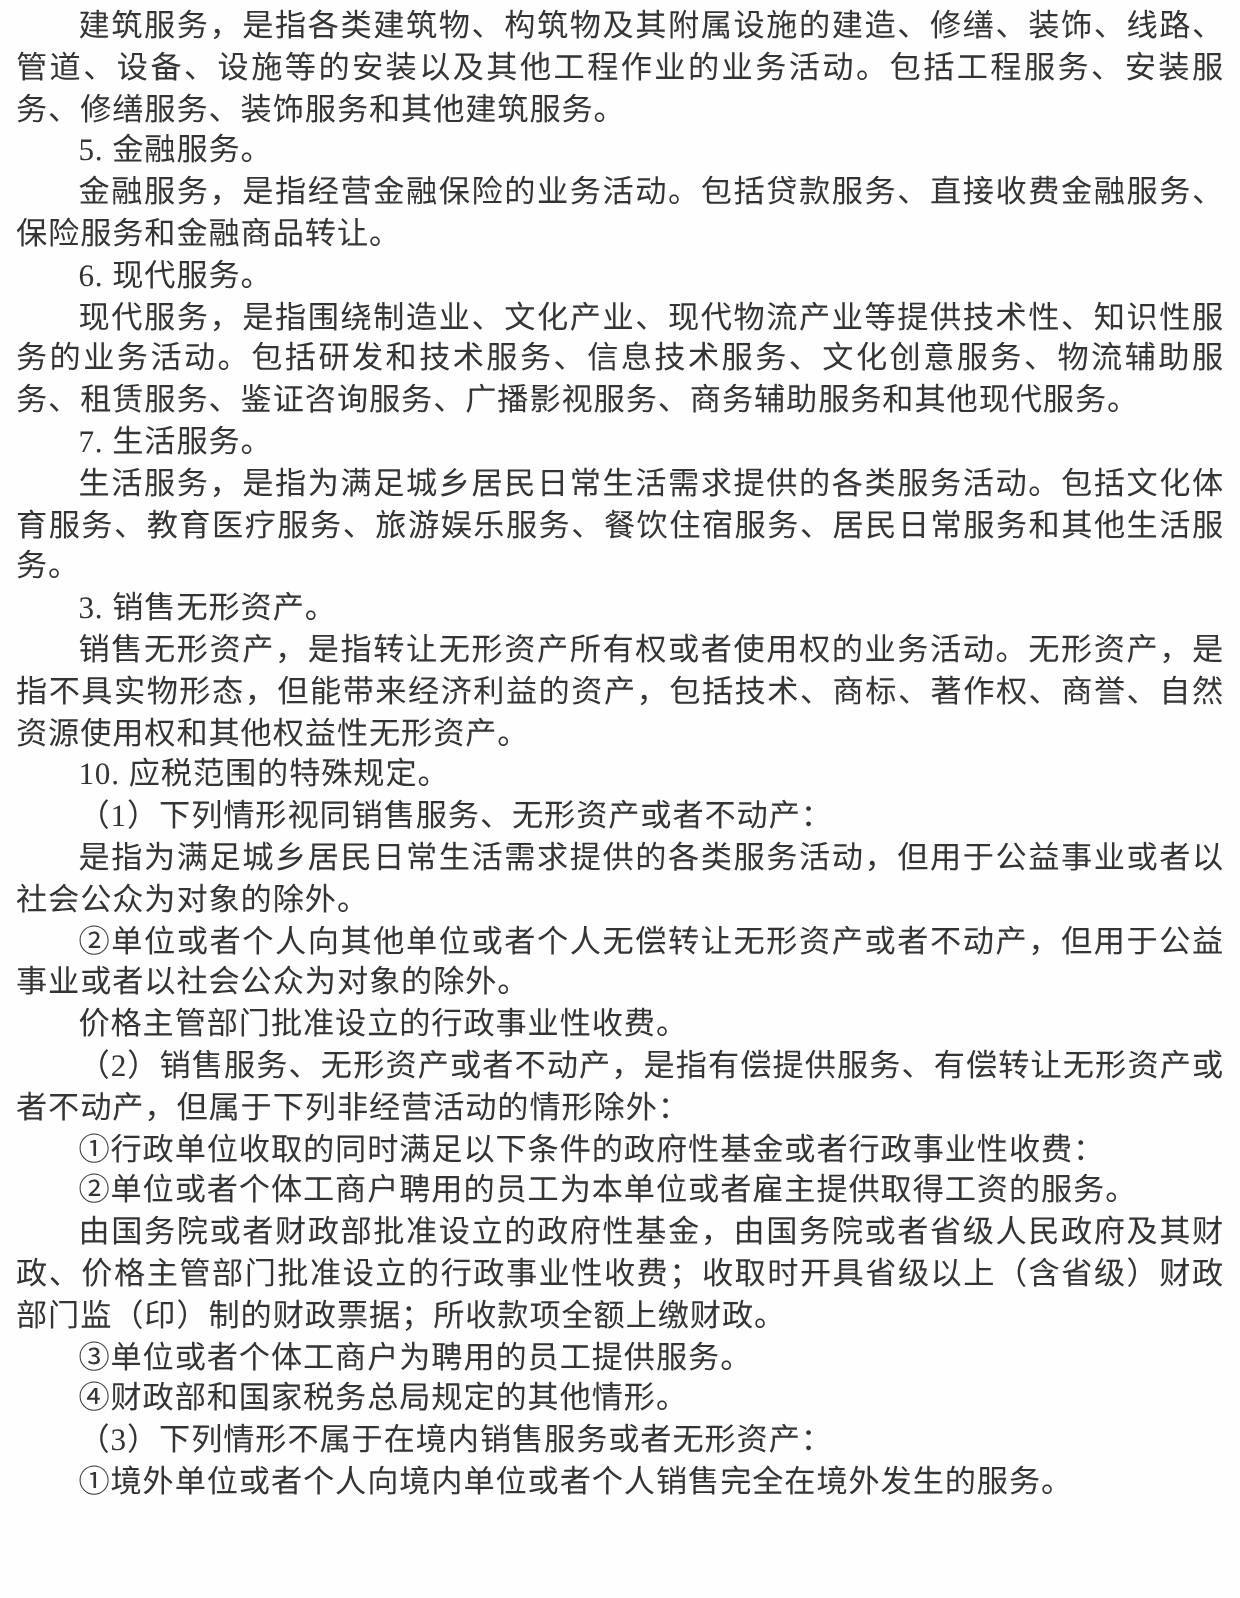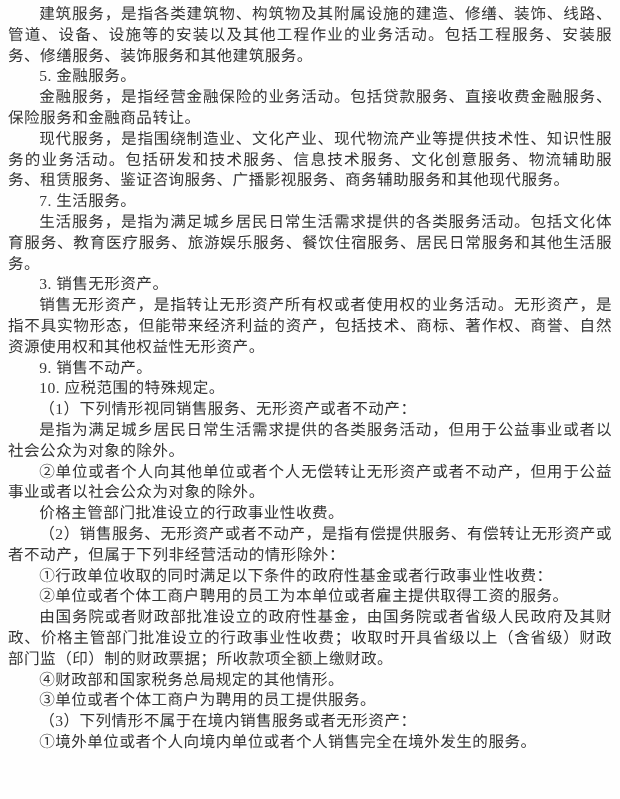--- a/index.html
+++ b/index.html
@@ -28,32 +28,32 @@
     word-break: break-all;
   }
 </style>
 </head>
 <body>
 
 <div class="page">
   <p>建筑服务，是指各类建筑物、构筑物及其附属设施的建造、修缮、装饰、线路、管道、设备、设施等的安装以及其他工程作业的业务活动。包括工程服务、安装服务、修缮服务、装饰服务和其他建筑服务。</p>
   <p>5. 金融服务。</p>
   <p>金融服务，是指经营金融保险的业务活动。包括贷款服务、直接收费金融服务、保险服务和金融商品转让。</p>
+  <p>6. 现代服务。</p>
   <p>现代服务，是指围绕制造业、文化产业、现代物流产业等提供技术性、知识性服务的业务活动。包括研发和技术服务、信息技术服务、文化创意服务、物流辅助服务、租赁服务、鉴证咨询服务、广播影视服务、商务辅助服务和其他现代服务。</p>
   <p>7. 生活服务。</p>
   <p>生活服务，是指为满足城乡居民日常生活需求提供的各类服务活动。包括文化体育服务、教育医疗服务、旅游娱乐服务、餐饮住宿服务、居民日常服务和其他生活服务。</p>
   <p>3. 销售无形资产。</p>
   <p>销售无形资产，是指转让无形资产所有权或者使用权的业务活动。无形资产，是指不具实物形态，但能带来经济利益的资产，包括技术、商标、著作权、商誉、自然资源使用权和其他权益性无形资产。</p>
-  <p>9. 销售不动产。</p>
   <p>10. 应税范围的特殊规定。</p>
   <p>（1）下列情形视同销售服务、无形资产或者不动产：</p>
   <p>是指为满足城乡居民日常生活需求提供的各类服务活动，但用于公益事业或者以社会公众为对象的除外。</p>
   <p>②单位或者个人向其他单位或者个人无偿转让无形资产或者不动产，但用于公益事业或者以社会公众为对象的除外。</p>
   <p>价格主管部门批准设立的行政事业性收费。</p>
   <p>（2）销售服务、无形资产或者不动产，是指有偿提供服务、有偿转让无形资产或者不动产，但属于下列非经营活动的情形除外：</p>
   <p>①行政单位收取的同时满足以下条件的政府性基金或者行政事业性收费：</p>
   <p>②单位或者个体工商户聘用的员工为本单位或者雇主提供取得工资的服务。</p>
   <p>由国务院或者财政部批准设立的政府性基金，由国务院或者省级人民政府及其财政、价格主管部门批准设立的行政事业性收费；收取时开具省级以上（含省级）财政部门监（印）制的财政票据；所收款项全额上缴财政。</p>
+  <p>③单位或者个体工商户为聘用的员工提供服务。</p>
   <p>④财政部和国家税务总局规定的其他情形。</p>
-  <p>③单位或者个体工商户为聘用的员工提供服务。</p>
   <p>（3）下列情形不属于在境内销售服务或者无形资产：</p>
   <p>①境外单位或者个人向境内单位或者个人销售完全在境外发生的服务。</p>
 </div>
 
 </body></html>

